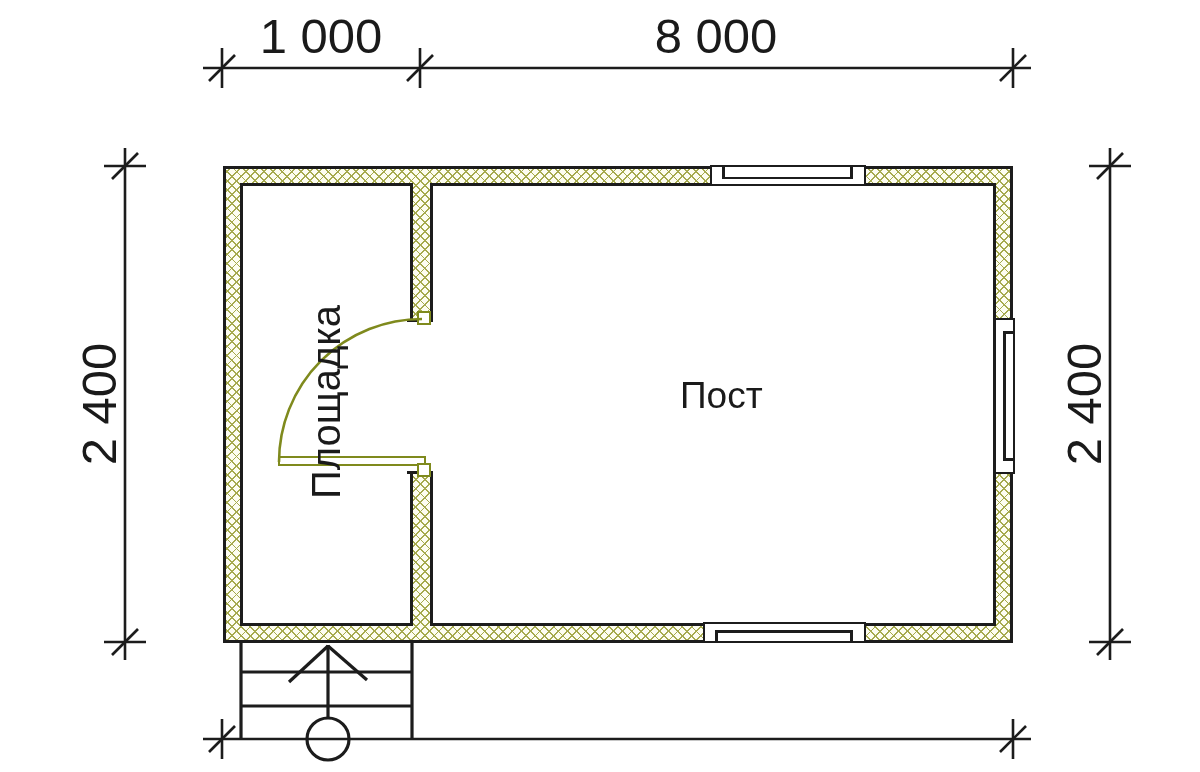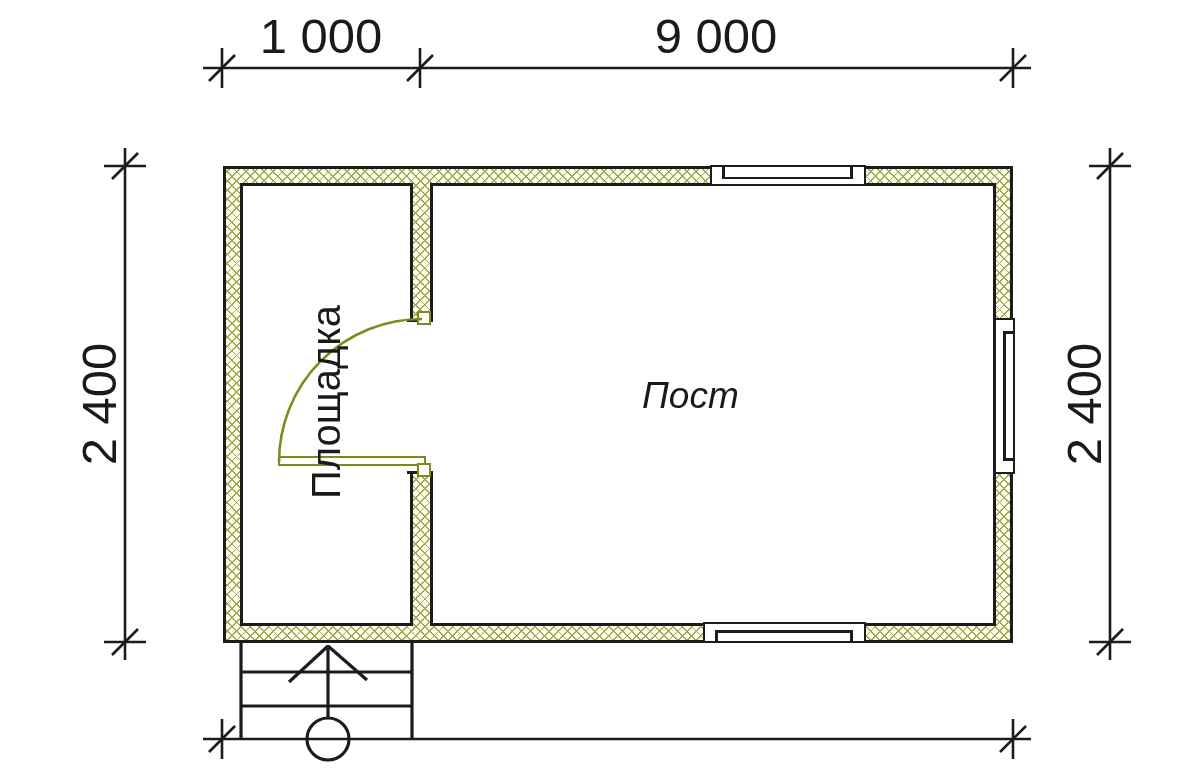--- a/index.html
+++ b/index.html
@@ -83,21 +83,21 @@
   
   .lbl{white-space:nowrap;color:var(--text);}
   .dim{font-size:49px;text-align:center;}
   .lbl-dim-topleft {left:221px;top:12px;width:200px;height:48px;line-height:48px;}
   .lbl-dim-topright{left:616px;top:12px;width:200px;height:48px;line-height:48px;}
   .lbl-dim-bottom  {left:517px;top:683px;width:200px;height:48px;line-height:48px;}
   .rot{transform:rotate(-90deg);text-align:center;}
   .lbl-dim-left {left:19px; top:379px;width:160px;height:50px;line-height:50px;}
   .lbl-dim-right{left:1004px;top:379px;width:160px;height:50px;line-height:50px;}
   .lbl-room-left{left:226px;top:380px;width:200px;height:44px;line-height:44px;font-size:40px;}
-  .lbl-room-right{left:642px;top:376px;width:120px;height:40px;line-height:40px;font-size:37px;font-style:italic;}
+  .lbl-room-right{left:680px;top:376px;width:120px;height:40px;line-height:40px;font-size:37px;}
 
   svg.linework{position:absolute;left:0;top:0;}
   svg .ln{stroke:var(--line);stroke-width:2.6px;fill:none;}
   svg .heavy{stroke:var(--line);stroke-width:3.2px;fill:none;}
   svg .door-arc{stroke:var(--door);stroke-width:2.6px;fill:none;}
 </style>
 </head>
 <body>
 
 <div id="plan">
@@ -176,20 +176,20 @@
     <g>
       <line class="ln" x1="1110" y1="148" x2="1110" y2="660"></line>
       <line class="ln" x1="1089" y1="166" x2="1131" y2="166"></line>
       <line class="ln" x1="1097" y1="179" x2="1123" y2="153"></line>
       <line class="ln" x1="1089" y1="642" x2="1131" y2="642"></line>
       <line class="ln" x1="1097" y1="655" x2="1123" y2="629"></line>
     </g>
   </svg>
 
   <div class="abs lbl dim lbl-dim-topleft">1 000</div>
-  <div class="abs lbl dim lbl-dim-topright">9 000</div>
+  <div class="abs lbl dim lbl-dim-topright">8 000</div>
   <div class="abs lbl dim rot lbl-dim-left">2 400</div>
   <div class="abs lbl dim rot lbl-dim-right">2 400</div>
 
   <div class="abs lbl rot lbl-room-left">Площадка</div>
   <div class="abs lbl lbl-room-right">Пост</div>
 
 </div>
 
 </body></html>

